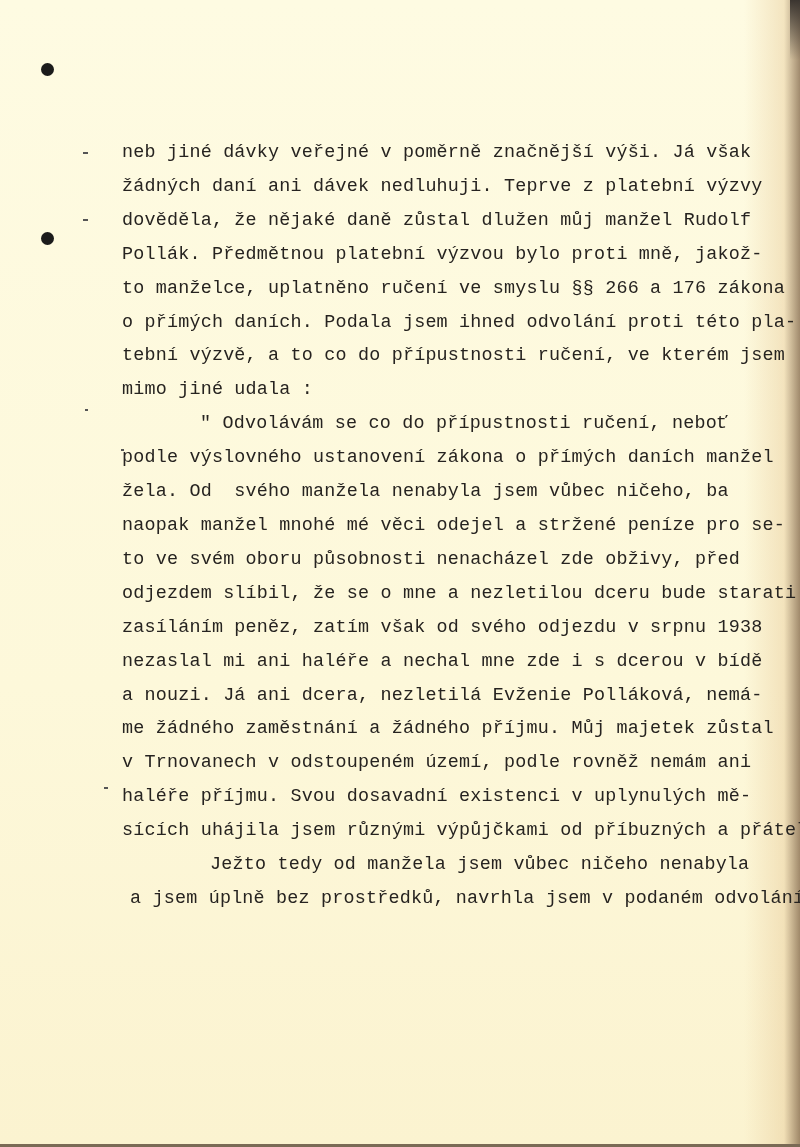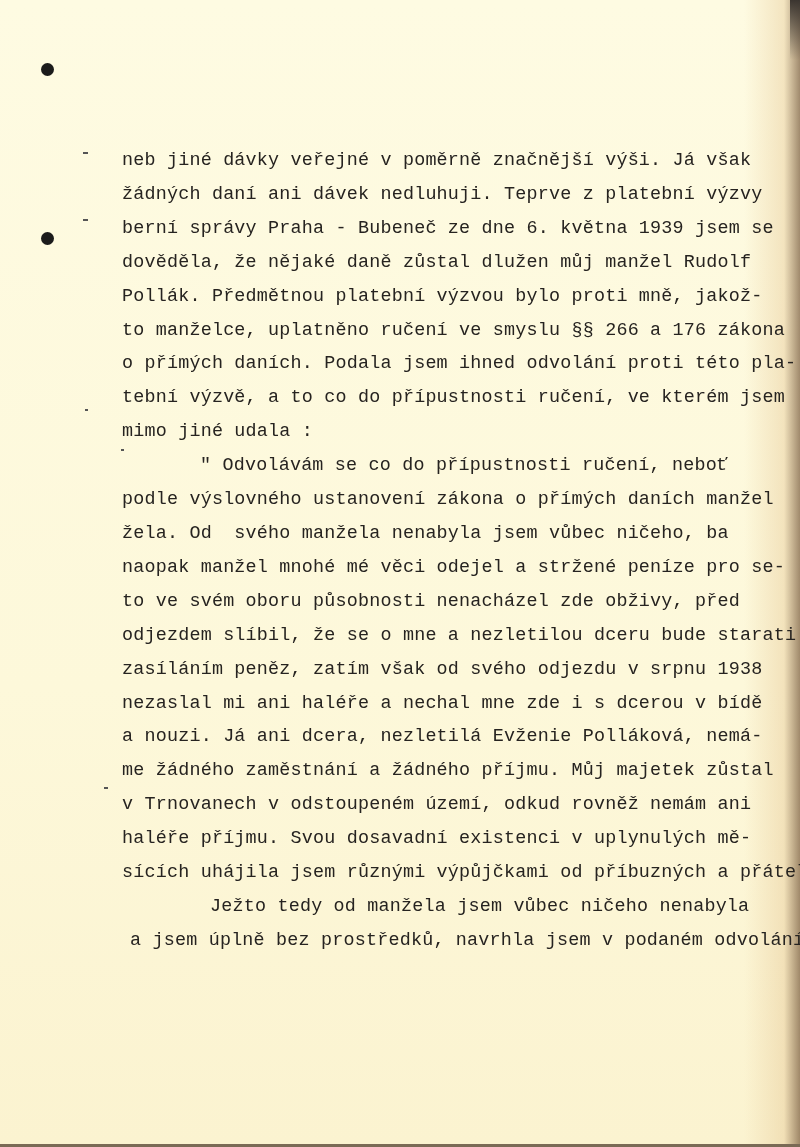--- a/index.html
+++ b/index.html
@@ -22,21 +22,21 @@
   .hole {
     position: absolute; width: 13px; height: 13px; border-radius: 50%;
     background: #1b1b1b;
   }
   .hole.h1 { left: 41px; top: 63px; }
   .hole.h2 { left: 41px; top: 232px; }
   .margin-mark {
     position: absolute; width: 5px; height: 2px; background: #555;
   }
   .text {
-    position: absolute; left: 122px; top: 144px; width: 660px;
+    position: absolute; left: 122px; top: 136px; width: 660px;
     font-family: "Liberation Mono", "DejaVu Sans Mono", monospace;
     font-size: 18.4px; line-height: 33.9px;
     color: #262320;
     letter-spacing: 0.2px;
   }
   .line { white-space: pre; display: block; }
   .indent-quote { padding-left: 78px; }
   .indent-para { padding-left: 88px; }
   .line.l-offset { margin-left: 8px; }
 </style>
@@ -49,36 +49,35 @@
 
   <span class="margin-mark" style="left:83px;top:152px;"></span>
   <span class="margin-mark" style="left:83px;top:219px;"></span>
   <span class="margin-mark" style="left:85px;top:409px;width:3px;"></span>
   <span class="margin-mark" style="left:121px;top:449px;width:3px;"></span>
   <span class="margin-mark" style="left:104px;top:787px;width:4px;"></span>
 
   <div class="text">
     <span class="line">neb jiné dávky veřejné v poměrně značnější výši. Já však</span>
     <span class="line">žádných daní ani dávek nedluhuji. Teprve z platební výzvy</span>
-    <span class="line">berní správy Praha - Bubeneč ze dne 6. května 1939 jsem se</span>
     <span class="line">dověděla, že nějaké daně zůstal dlužen můj manžel Rudolf</span>
     <span class="line">Pollák. Předmětnou platební výzvou bylo proti mně, jakož-</span>
     <span class="line">to manželce, uplatněno ručení ve smyslu §§ 266 a 176 zákona</span>
     <span class="line">o přímých daních. Podala jsem ihned odvolání proti této pla-</span>
     <span class="line">tební výzvě, a to co do přípustnosti ručení, ve kterém jsem</span>
     <span class="line">mimo jiné udala :</span>
     <span class="line indent-quote">" Odvolávám se co do přípustnosti ručení, neboť</span>
     <span class="line">podle výslovného ustanovení zákona o přímých daních manžel</span>
     <span class="line">žela. Od  svého manžela nenabyla jsem vůbec ničeho, ba</span>
     <span class="line">naopak manžel mnohé mé věci odejel a stržené peníze pro se-</span>
     <span class="line">to ve svém oboru působnosti nenacházel zde obživy, před</span>
     <span class="line">odjezdem slíbil, že se o mne a nezletilou dceru bude starati</span>
     <span class="line">zasíláním peněz, zatím však od svého odjezdu v srpnu 1938</span>
     <span class="line">nezaslal mi ani haléře a nechal mne zde i s dcerou v bídě</span>
     <span class="line">a nouzi. Já ani dcera, nezletilá Evženie Polláková, nemá-</span>
     <span class="line">me žádného zaměstnání a žádného příjmu. Můj majetek zůstal</span>
-    <span class="line">v Trnovanech v odstoupeném území, odkud rovněž nemám ani</span>
+    <span class="line">v Trnovanech v odstoupeném území, podle rovněž nemám ani</span>
     <span class="line">haléře příjmu. Svou dosavadní existenci v uplynulých mě-</span>
     <span class="line">sících uhájila jsem různými výpůjčkami od příbuzných a přátel."</span>
     <span class="line indent-para">Ježto tedy od manžela jsem vůbec ničeho nenabyla</span>
     <span class="line l-offset">a jsem úplně bez prostředků, navrhla jsem v podaném odvolání,</span>
   </div>
 </div>
 
 </body></html>

